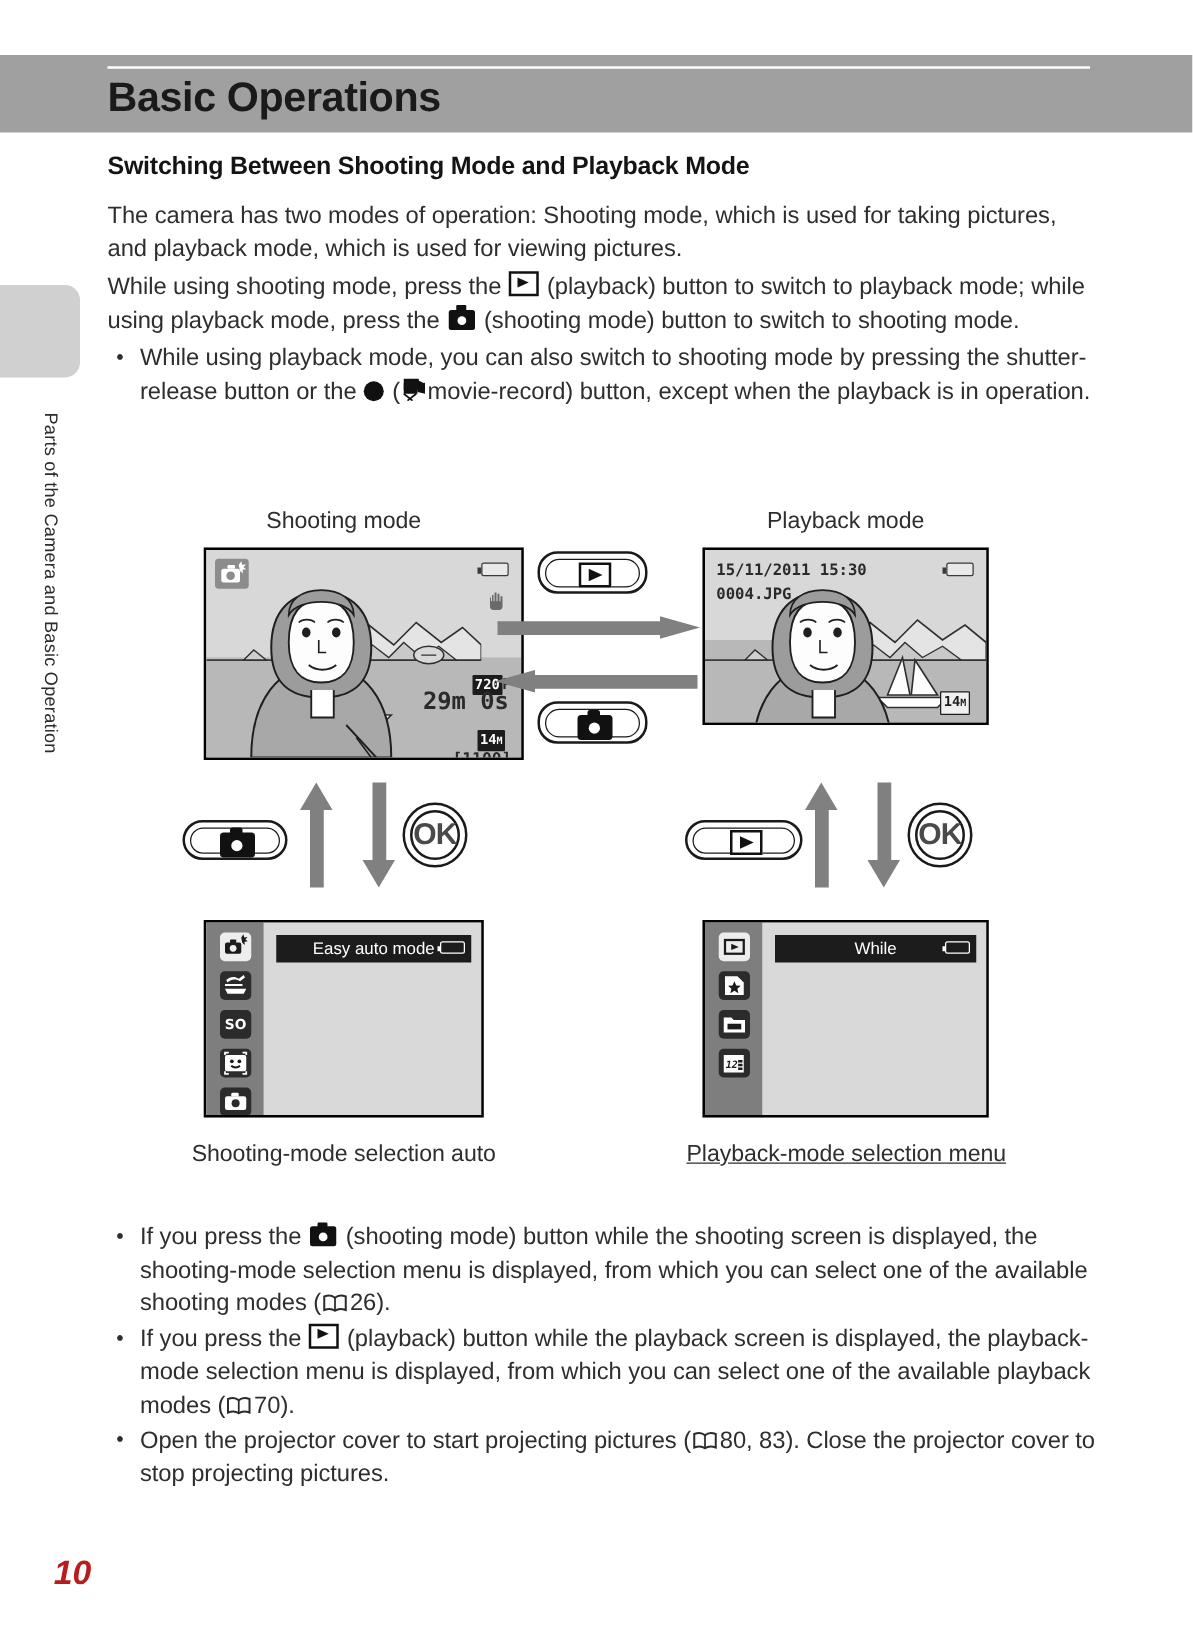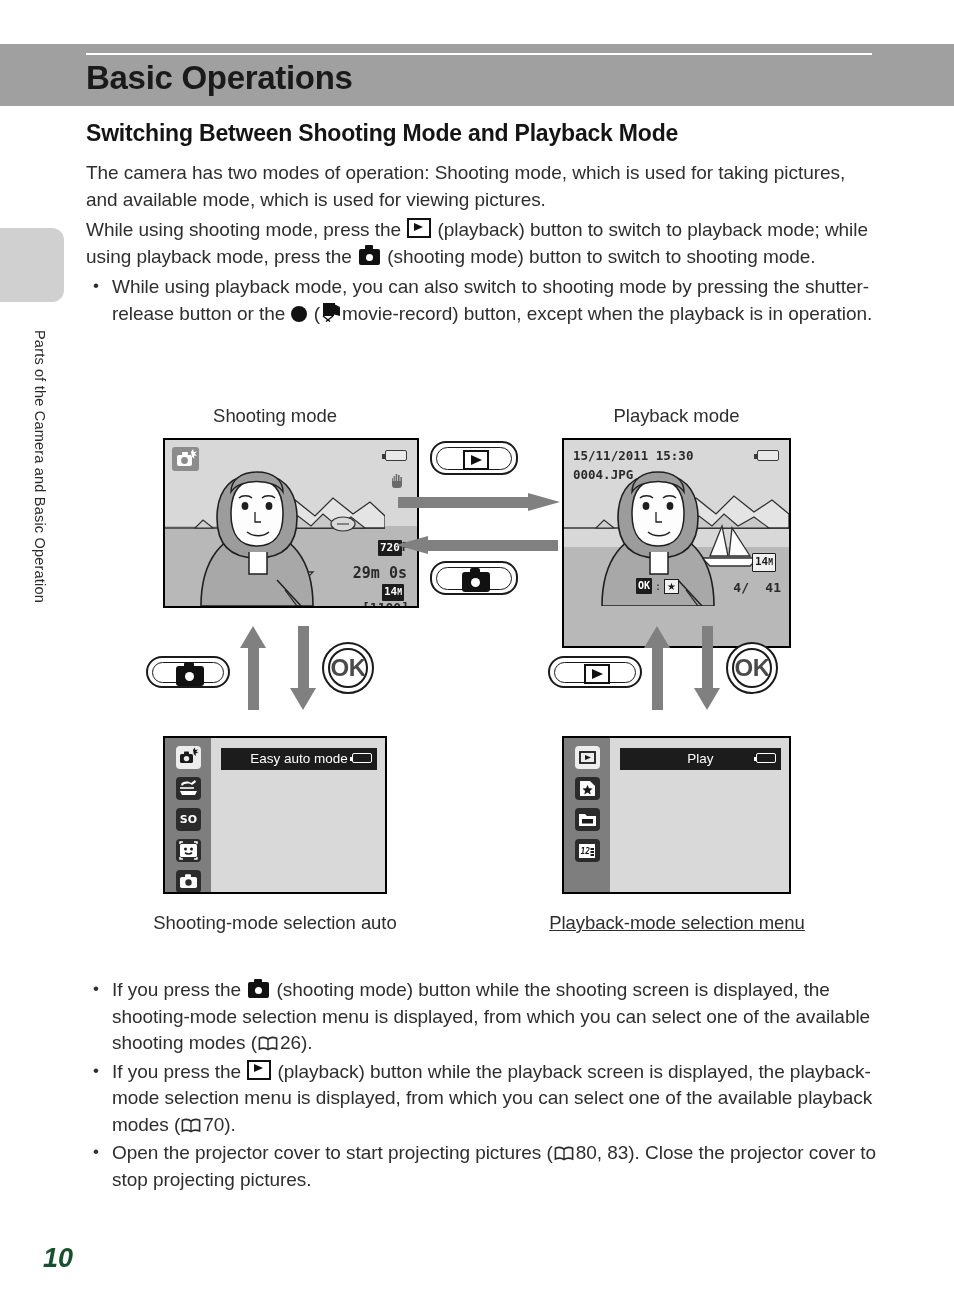--- a/index.html
+++ b/index.html
@@ -61,21 +61,21 @@
   }
 
   
   .content {
     position: absolute;
     left: 86px; top: 118px;
     width: 790px;
   }
   h2.section-title {
     margin: 0 0 12px 0;
-    font-size: 23px;
+    font-size: 20px;
     font-weight: bold;
     letter-spacing: -0.2px;
     line-height: 30px;
     color: #141414;
   }
   p.body-text {
     margin: 0 0 4px 0;
     font-size: 19px;
     line-height: 26.5px;
     color: #2e2e2e;
@@ -201,21 +201,21 @@
 
   
   .lcd {
     position: absolute;
     border: 2px solid #000;
     background: #d6d6d6;
     box-sizing: border-box;
     overflow: hidden;
   }
   .lcd-shoot { left: 163px; top: 40px; width: 256px; height: 170px; }
-  .lcd-play  { left: 562px; top: 40px; width: 229px; height: 210px; }
+  .lcd-play  { left: 562px; top: 40px; width: 229px; height: 142px; }
   .lcd-sms   { left: 163px; top: 338px; width: 224px; height: 158px; }
   .lcd-pms   { left: 562px; top: 338px; width: 229px; height: 158px; }
 
   
   .scene-sky   { position: absolute; left: 0; top: 0; width: 100%; height: 52%; background: #d8d8d8; }
   .scene-sea   { position: absolute; left: 0; top: 52%; width: 100%; height: 48%; background: #b8b8b8; }
 
   .osd {
     position: absolute;
     font-family: "DejaVu Sans Mono", monospace;
@@ -417,38 +417,38 @@
   .arrow .shaft { position: absolute; background: #808080; }
   .arrow .head  { position: absolute; width: 0; height: 0; }
 
   
   .page-number {
     position: absolute;
     left: 43px; top: 1243px;
     font-size: 27px;
     font-style: italic;
     font-weight: bold;
-    color: #14532d;
+    color: #b91c1c;
   }
 </style>
 </head>
 <body>
 
 <div class="header-band"></div>
 <div class="header-rule"></div>
 <div class="page-title">Basic Operations</div>
 
 <div class="side-tab"></div>
 <div class="side-label">Parts of the Camera and Basic Operation</div>
 
 <div class="content">
 
   <h2 class="section-title">Switching Between Shooting Mode and Playback Mode</h2>
 
-  <p class="body-text">The camera has two modes of operation: Shooting mode, which is used for taking pictures, and available mode, which is used for viewing pictures.</p>
+  <p class="body-text">The camera has two modes of operation: Shooting mode, which is used for taking pictures, and playback mode, which is used for viewing pictures.</p>
 
   <p class="body-text">
     <span>While using shooting mode, press the</span>
     <span class="g g-play"></span>
     <span>(playback) button to switch to playback mode; while using playback mode, press the</span>
     <span class="g g-cam"></span>
     <span>(shooting mode) button to switch to shooting mode.</span>
   </p>
 
   <ul class="bullets">
@@ -514,21 +514,21 @@
     <div class="vr-icon" style="right:12px; top:32px;">
       <svg width="16" height="17" viewBox="0 0 16 17">
         <path d="M3,6 v7 a3,3 0 0 0 3,3 h4 a3,3 0 0 0 3,-3 V5 h-1.6 v4 h-0.8 V3 h-1.6 v6 h-0.8 V2 h-1.6 v7 h-0.8 V4 H4.6 v5 H3.8 V6 Z" fill="#6a6a6a"></path>
       </svg>
     </div>
 
     <div class="osd" style="right:8px; top:100px; font-size:12px;">
       <span class="tag-dark" style="position:relative; display:inline-block;">720</span><span style="color:#2a2a2a; font-size:12px;">P</span>
     </div>
 
-    <div class="osd" style="right:10px; top:124px; font-size:15px;">29m 0s</div>
+    <div class="osd" style="right:10px; top:110px; font-size:19px;">29m 0s</div>
 
     <div class="osd" style="right:13px; top:140px;">
       <span class="tag-dark" style="position:relative; display:inline-block;"><span>14</span><span style="font-size:8px;">M</span></span>
     </div>
 
     <div class="osd" style="right:8px; top:160px; font-size:13px;">[1100]</div>
   </div>
 
   <div class="lcd lcd-play">
     <div class="scene-sky"></div>
@@ -703,21 +703,21 @@
       <svg width="25" height="23" viewBox="0 0 25 23">
         <path d="M4,5 L14,5 L20,5 L20,19 L4,19 Z" fill="#fff"></path>
         <text x="5.5" y="15" font-family="DejaVu Sans Mono, monospace" font-size="8" font-weight="bold" fill="#1a1a1a">12</text>
         <rect x="15.5" y="9" width="3.5" height="2" fill="#1a1a1a"></rect>
         <rect x="15.5" y="12" width="3.5" height="2" fill="#1a1a1a"></rect>
         <rect x="15.5" y="15" width="3.5" height="2" fill="#1a1a1a"></rect>
       </svg>
     </div>
 
     <div class="menu-titlebar">
-      <span>Play</span>
+      <span>While</span>
       <span class="menu-batt"></span>
     </div>
   </div>
 
   <div class="cap cap-sms">Shooting-mode selection auto</div>
   <div class="cap cap-pms">Playback-mode selection menu</div>
 </div>
 
 <div style="position:absolute; left:86px; top:975px; width:790px;">
   <ul class="bullets">

